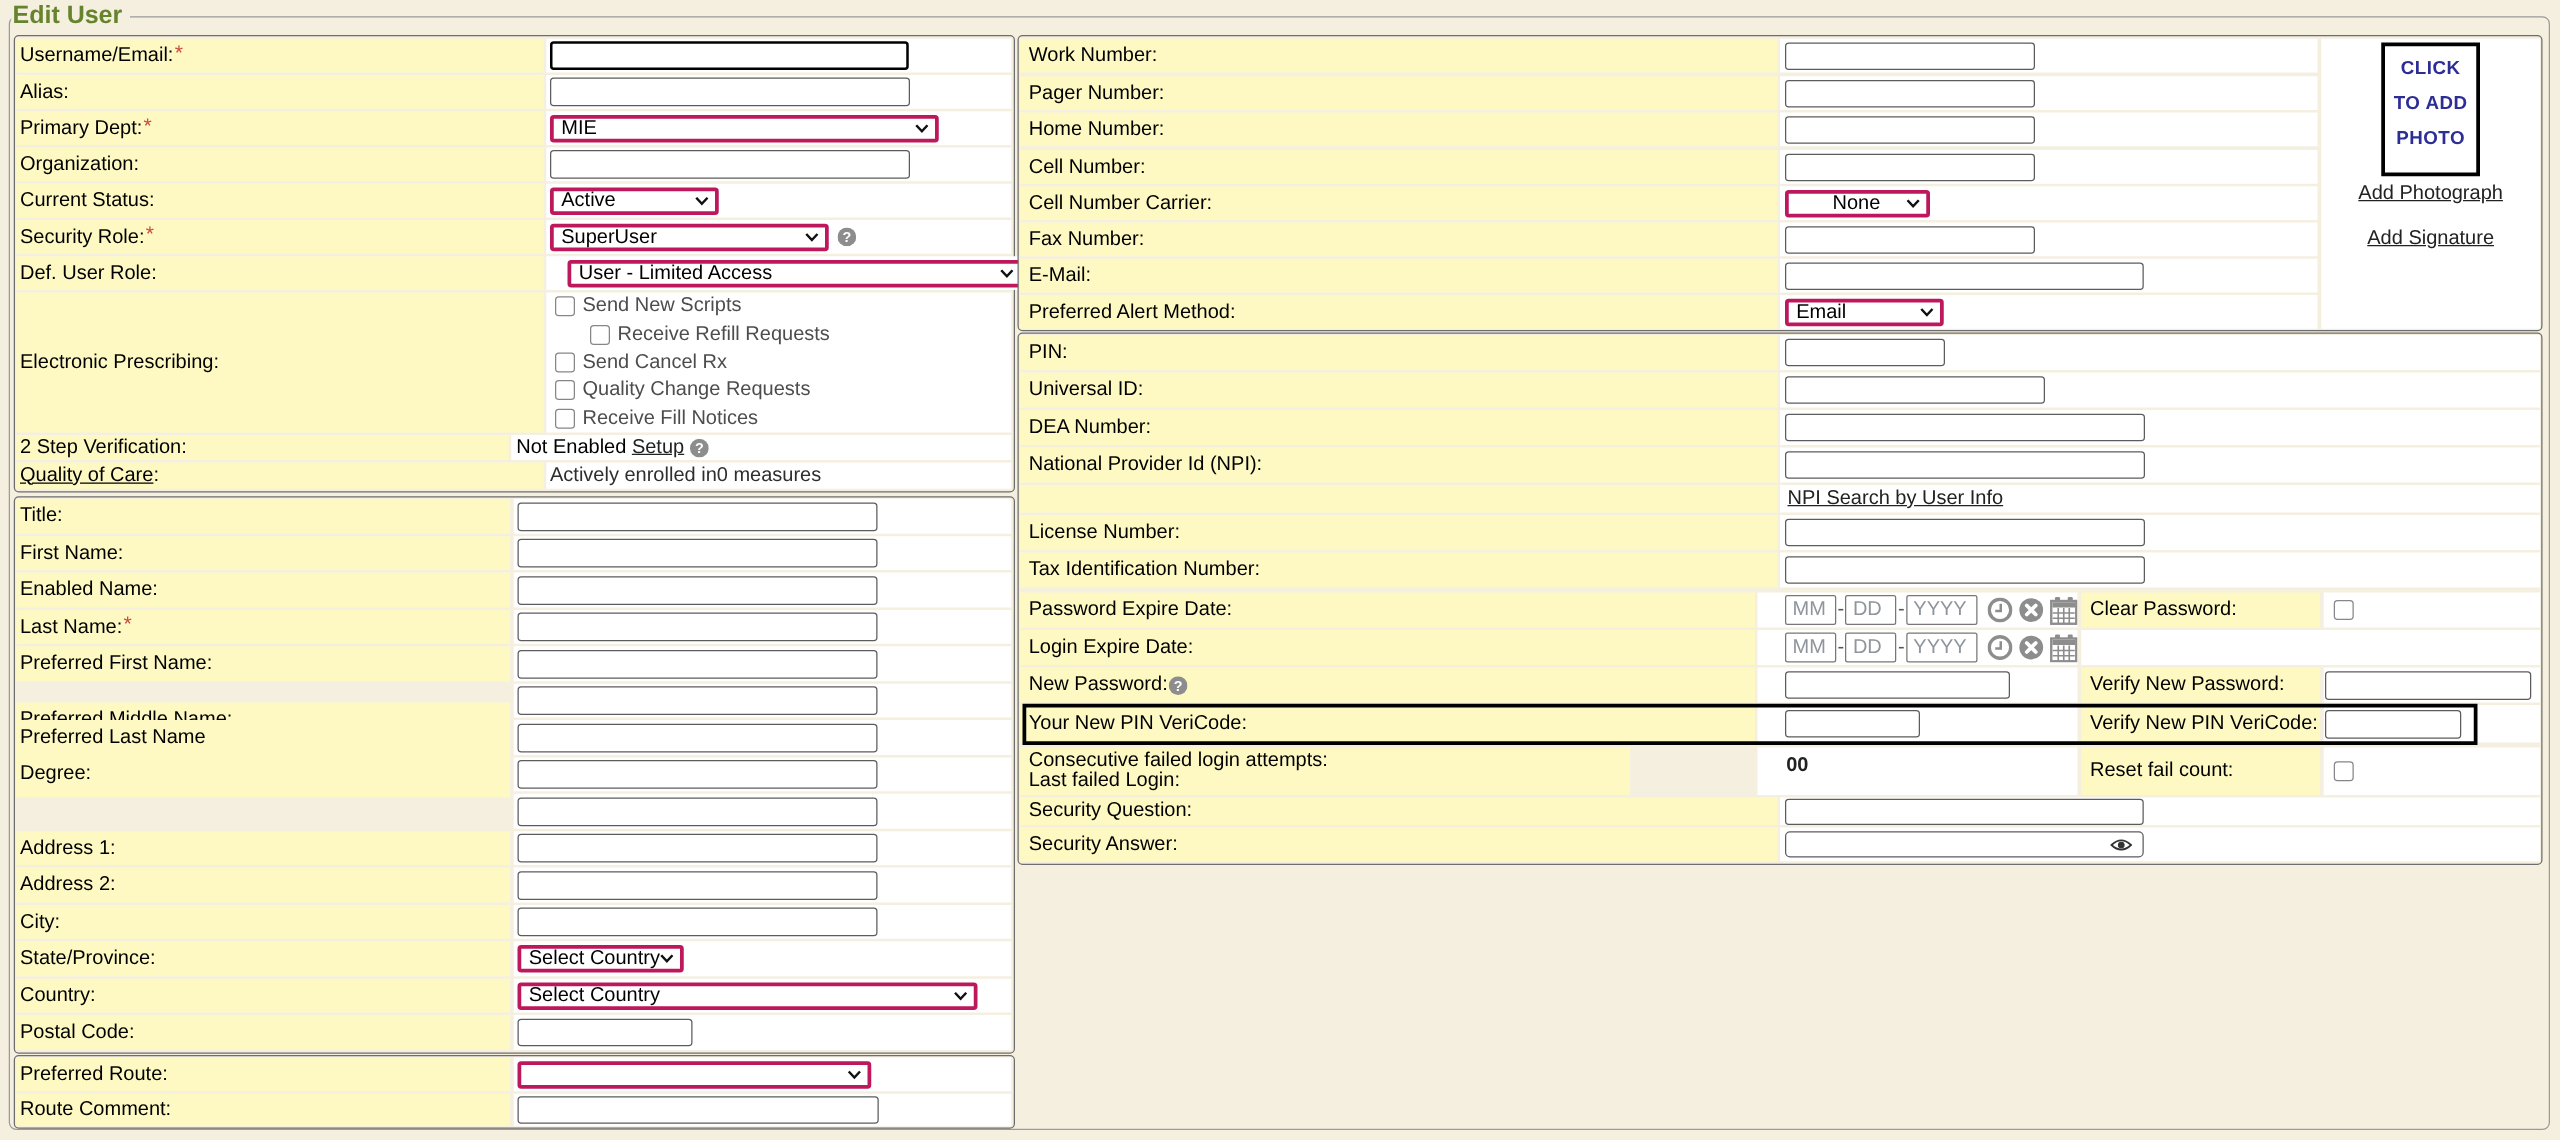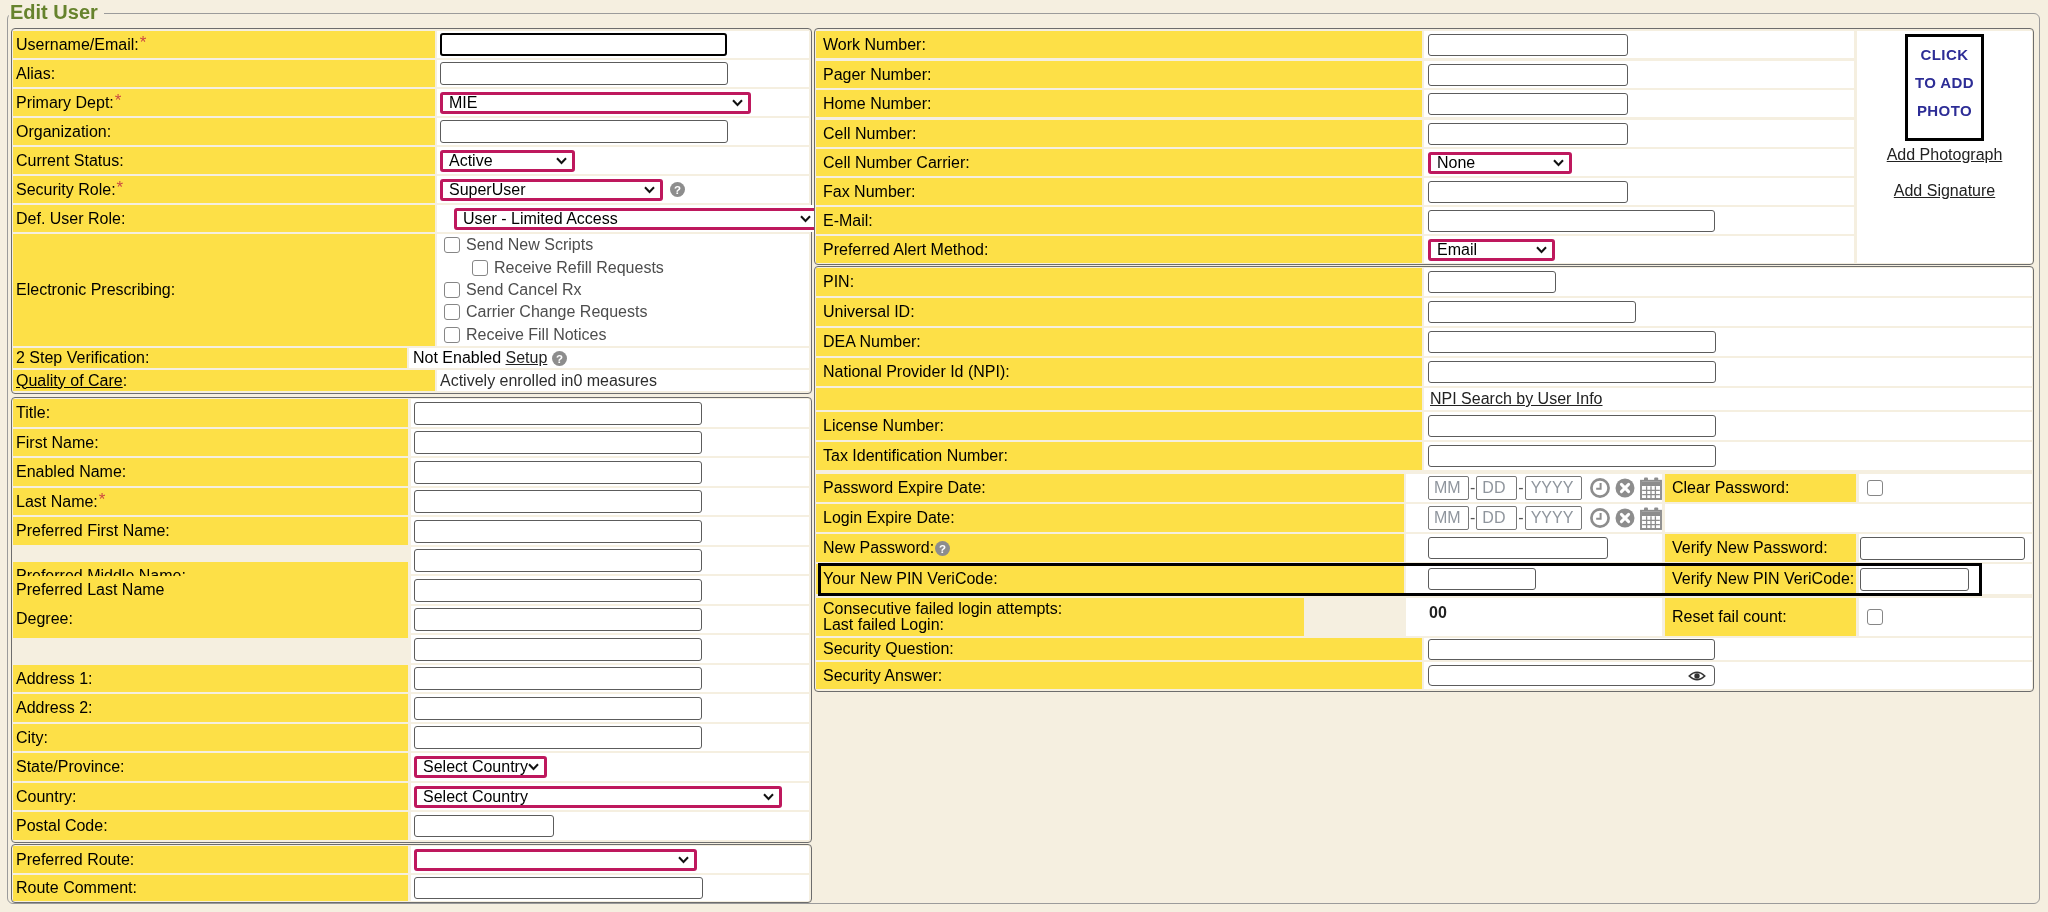--- a/index.html
+++ b/index.html
@@ -1,19 +1,19 @@
 <!DOCTYPE html>
 <html><head><meta charset="utf-8"><style>
 
 html,body{margin:0;padding:0;}
 #page{position:relative;width:2048px;height:912px;background:#f5efe0;
   font-family:"Liberation Sans",sans-serif;font-size:16px;color:#000;overflow:hidden;}
 #page div{position:absolute;box-sizing:border-box;}
 .tbl{background:#f5efe0;border:1px solid #6d6d6d;border-radius:4px;}
-.lbl{background:#fde047;display:flex;align-items:center;padding-left:3px;white-space:nowrap;}
+.lbl{background:#fef9c3;display:flex;align-items:center;padding-left:3px;white-space:nowrap;}
 .rp .lbl,.lblr{padding-left:7px;}
 .val{background:#fff;display:flex;align-items:center;white-space:nowrap;}
 .inp{position:static!important;background:#fff;border:1px solid #5c5c5c;border-radius:3px;flex:none;}
 .sel{position:relative!important;background:#fff;border:3px solid #be185d;border-radius:3px;flex:none;
   display:flex;align-items:center;}
 .selt{padding-left:6px;}
 .chev{position:absolute;right:5px;top:50%;margin-top:-4px;}
 .ck{display:inline-block;width:14px;height:14px;border:1.5px solid #868686;border-radius:3px;background:#fff;flex:none;}
 .ast{align-self:flex-start;margin-top:2px;font-size:17px;color:#cd4a42;margin-left:1px;}
 a,.lnk{color:#222;text-decoration:underline;}
@@ -86,21 +86,21 @@
       <div style="position:static;display:flex;align-items:center;height:22.4px;width:100%;padding-left:28px;">
         <span class="ck" style="margin-left:7px;"></span>
         <span style="margin-left:6px;color:#4d4d4d;">Receive Refill Requests</span>
       </div>
       <div style="position:static;display:flex;align-items:center;height:22.4px;width:100%;">
         <span class="ck" style="margin-left:7px;"></span>
         <span style="margin-left:6px;color:#4d4d4d;">Send Cancel Rx</span>
       </div>
       <div style="position:static;display:flex;align-items:center;height:22.4px;width:100%;">
         <span class="ck" style="margin-left:7px;"></span>
-        <span style="margin-left:6px;color:#4d4d4d;">Carrier Change Requests</span>
+        <span style="margin-left:6px;color:#4d4d4d;">Quality Change Requests</span>
       </div>
       <div style="position:static;display:flex;align-items:center;height:22.4px;width:100%;">
         <span class="ck" style="margin-left:7px;"></span>
         <span style="margin-left:6px;color:#4d4d4d;">Receive Fill Notices</span>
       </div>
     </div>
 <div class="lbl" style="left:13px;top:348px;width:394px;height:20px;">2 Step Verification:</div>
 <div class="val" style="left:409px;top:348px;width:400px;height:20px;">
       <span style="margin-left:4px;">Not Enabled <span class="lnk">Setup</span></span>
       <span style="margin-left:5px;display:flex;">
@@ -214,21 +214,21 @@
 <div class="val" style="left:1424px;top:61px;width:430px;height:27px;">
       <div class="inp" style="margin-left:4px;width:200px;height:22px;"></div>
     </div>
 <div class="val" style="left:1424px;top:90px;width:430px;height:27px;">
       <div class="inp" style="margin-left:4px;width:200px;height:22px;"></div>
     </div>
 <div class="val" style="left:1424px;top:120px;width:430px;height:27px;">
       <div class="inp" style="margin-left:4px;width:200px;height:22px;"></div>
     </div>
 <div class="val" style="left:1424px;top:149px;width:430px;height:27px;">
-      <div class="sel" style="margin-left:4px;width:144px;height:22px;">
+      <div class="sel" style="margin-left:4px;width:116px;height:22px;padding-left:29px;">
         <span class="selt">None</span>
         <svg class="chev" width="11" height="8" viewBox="0 0 11 8">
           <path d="M1 1.2 L5.5 6 L10 1.2" fill="none" stroke="#111" stroke-width="2"></path>
         </svg>
       </div>
     </div>
 <div class="val" style="left:1424px;top:178px;width:430px;height:27px;">
       <div class="inp" style="margin-left:4px;width:200px;height:22px;"></div>
     </div>
 <div class="val" style="left:1424px;top:207px;width:430px;height:27px;">

